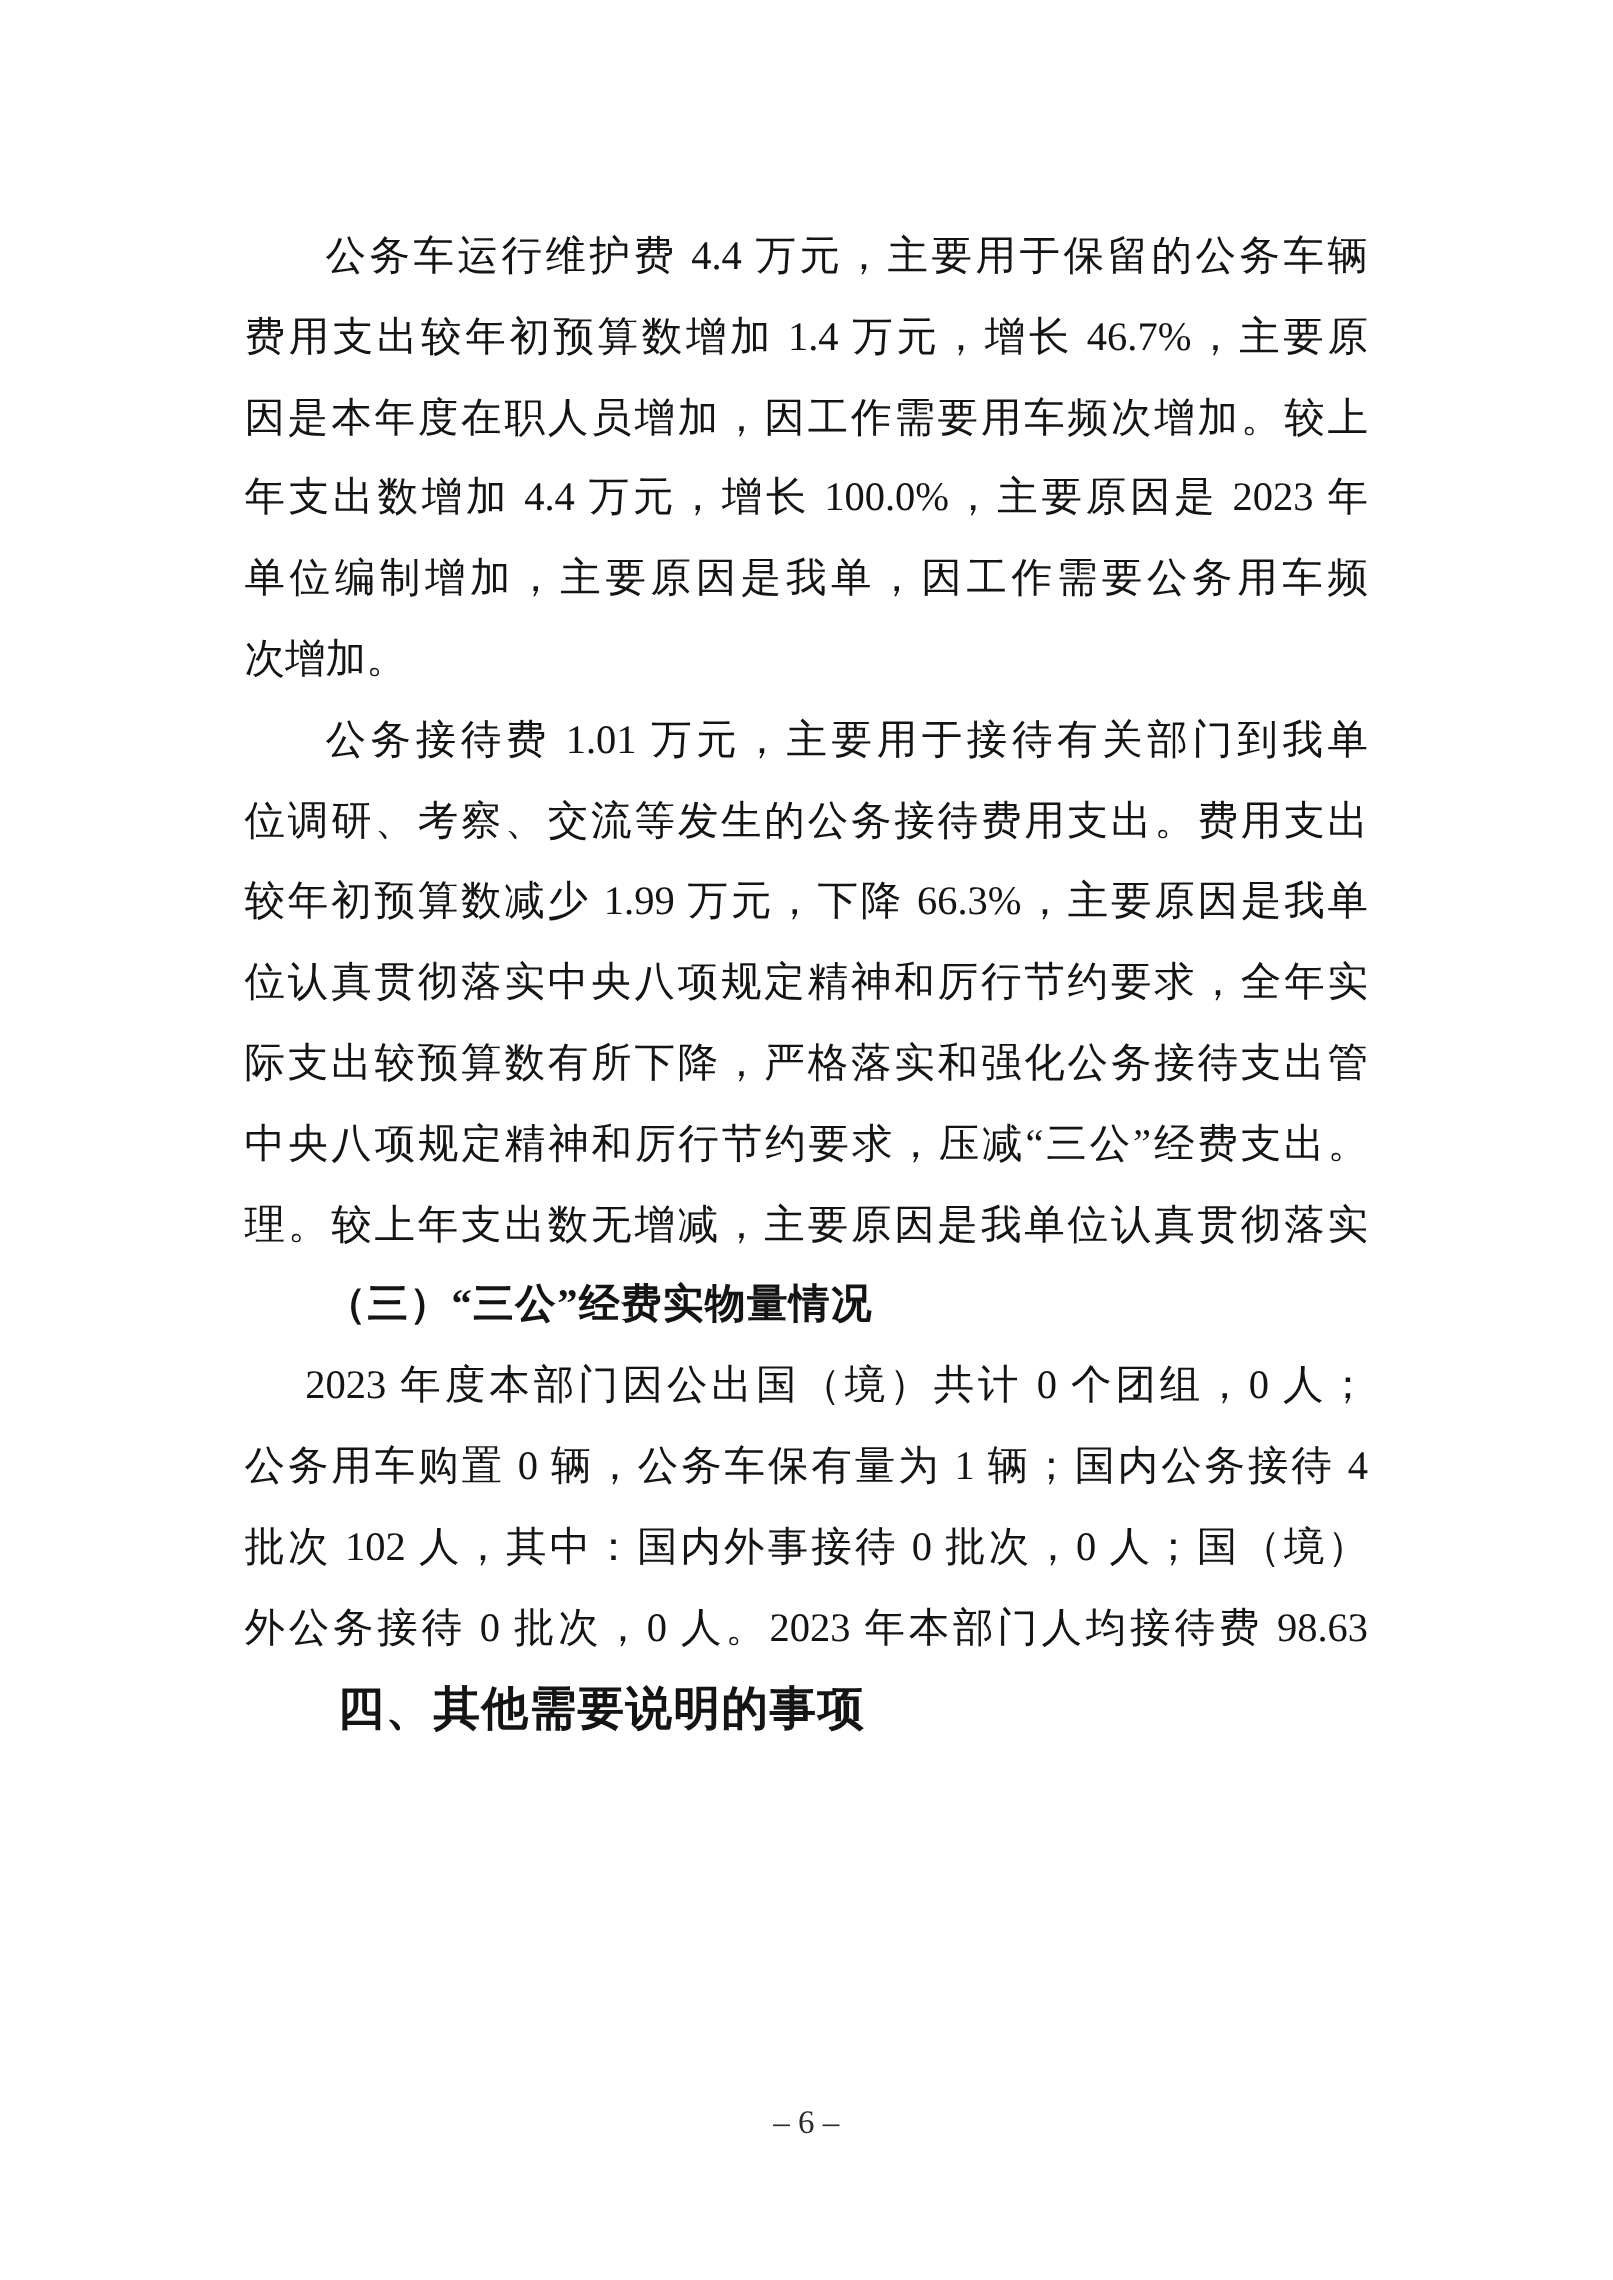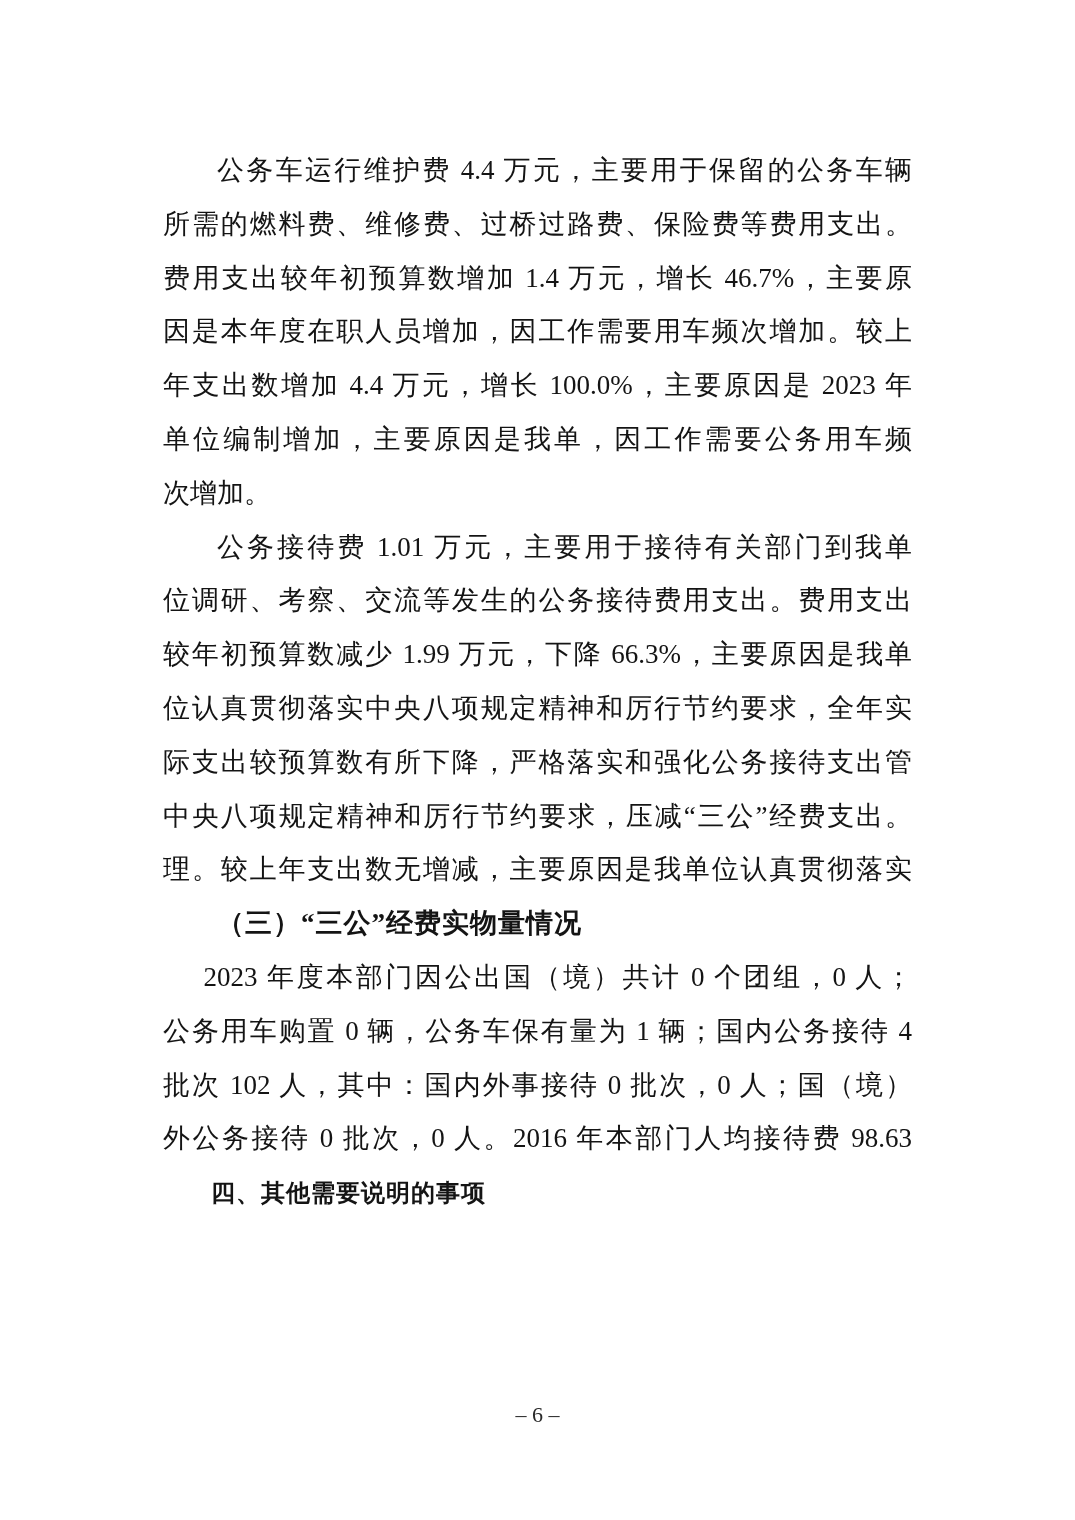--- a/index.html
+++ b/index.html
@@ -30,21 +30,21 @@
     text-align-last: left;
   }
   .heading-kai .line {
     font-weight: 700;
     text-align-last: left;
     letter-spacing: 1px;
   }
   .heading-hei .line {
     font-family: "Liberation Sans", "DejaVu Sans", sans-serif;
     font-weight: 700;
-    font-size: 24px;
+    font-size: 31px;
     text-align-last: left;
     letter-spacing: 1px;
   }
   .page-number {
     position: absolute;
     top: 1402px;
     left: 0;
     width: 100%;
     text-align: center;
     font-size: 22px;
@@ -52,21 +52,20 @@
     font-family: "Liberation Serif", "DejaVu Serif", serif;
   }
 </style>
 </head>
 <body>
 
 <div class="page">
   <div class="doc-body">
       <div class="block paragraph">
         <div class="line" style="text-indent: 2em;">公务车运行维护费 4.4 万元，主要用于保留的公务车辆</div>
-        <div class="line">所需的燃料费、维修费、过桥过路费、保险费等费用支出。</div>
         <div class="line">费用支出较年初预算数增加 1.4 万元，增长 46.7%，主要原</div>
         <div class="line">因是本年度在职人员增加，因工作需要用车频次增加。较上</div>
         <div class="line">年支出数增加 4.4 万元，增长 100.0%，主要原因是 2023 年</div>
         <div class="line">单位编制增加，主要原因是我单，因工作需要公务用车频</div>
         <div class="line short">次增加。</div>
       </div>
       <div class="block paragraph">
         <div class="line" style="text-indent: 2em;">公务接待费 1.01 万元，主要用于接待有关部门到我单</div>
         <div class="line">位调研、考察、交流等发生的公务接待费用支出。费用支出</div>
         <div class="line">较年初预算数减少 1.99 万元，下降 66.3%，主要原因是我单</div>
@@ -75,20 +74,20 @@
         <div class="line">中央八项规定精神和厉行节约要求，压减“三公”经费支出。</div>
         <div class="line">理。较上年支出数无增减，主要原因是我单位认真贯彻落实</div>
       </div>
       <div class="block heading-kai">
         <div class="line short" style="text-indent: 2em;">（三）“三公”经费实物量情况</div>
       </div>
       <div class="block paragraph">
         <div class="line" style="text-indent: 1.5em;">2023 年度本部门因公出国（境）共计 0 个团组，0 人；</div>
         <div class="line">公务用车购置 0 辆，公务车保有量为 1 辆；国内公务接待 4</div>
         <div class="line">批次 102 人，其中：国内外事接待 0 批次，0 人；国（境）</div>
-        <div class="line">外公务接待 0 批次，0 人。2016 年本部门人均接待费 98.63</div>
+        <div class="line">外公务接待 0 批次，0 人。2023 年本部门人均接待费 98.63</div>
       </div>
       <div class="block heading-hei">
         <div class="line short" style="text-indent: 2em;">四、其他需要说明的事项</div>
       </div>
     </div>
   <div class="page-number">– 6 –</div>
 </div>
 
 </body></html>

